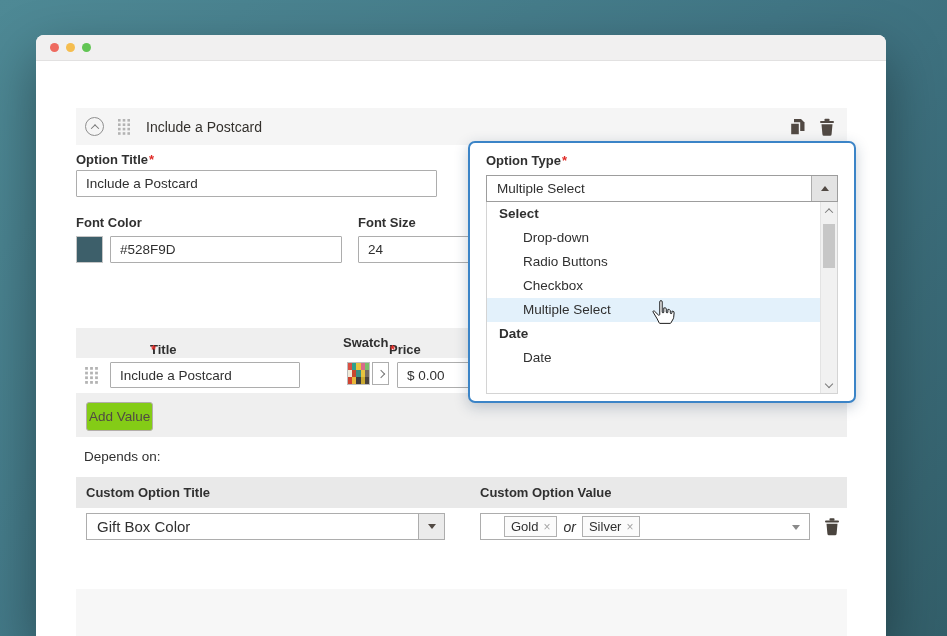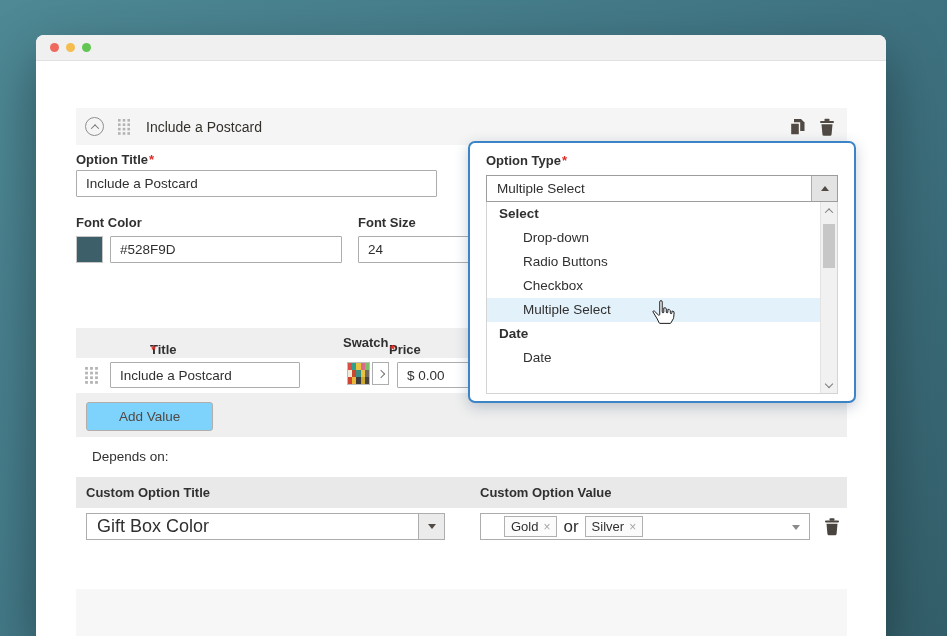--- a/index.html
+++ b/index.html
@@ -50,45 +50,45 @@
   .vals-head span { position:absolute; top:7px; font-size:13px; font-weight:700; }
   .val-row { top:323px; height:35px; background:#fff; }
   .mosaic-btn { position:absolute; left:271px; top:4px; width:23px; height:23px;
                 border:1px solid #bdbdbd; padding:0; cursor:pointer; background:#fff; }
   .mosaic { width:100%; height:100%; display:grid;
             grid-template-columns:repeat(5,1fr); grid-template-rows:repeat(3,1fr); }
   .mosaic i { display:block; }
   .expand-btn { position:absolute; left:296px; top:4px; width:17px; height:23px;
                 border:1px solid #adadad; background:#fff; cursor:pointer;
                 display:flex; align-items:center; justify-content:center; }
-  .gray-btn { background:#7dd3fc; border:1px solid #b3aeab; border-radius:3px;
+  .gray-btn { background:#84cc16; border:1px solid #b3aeab; border-radius:3px;
               font-family:"Liberation Sans", sans-serif; font-size:13.5px; color:#514943;
-              padding:6px 32px; cursor:pointer; }
+              padding:6px 2px; cursor:pointer; }
   .addval-band { top:358px; height:44px; background:#efefef; }
   .adddep-band { top:510px; height:44px; background:#e9e9e9; }
 
   
   .dep-head { top:442px; height:31px; background:#e9e9e9; }
   .dep-head span { position:absolute; top:8px; font-size:13px; font-weight:700; }
   .dep-row { top:473px; height:37px; background:#fff; }
   .select { position:absolute; height:27px; border:1px solid #adadad; background:#fff;
             display:flex; align-items:center; cursor:pointer; }
-  .select .sel-text { font-size:18px; padding-left:10px; color:#303030; flex:1; }
+  .select .sel-text { font-size:15px; padding-left:10px; color:#303030; flex:1; }
   .sel-arrow { width:26px; height:100%; background:#ebebeb; border-left:1px solid #adadad;
                display:flex; align-items:center; justify-content:center; }
   .tri-down { width:0; height:0; border-left:4px solid transparent;
               border-right:4px solid transparent; border-top:5px solid #514943; }
   .tri-up { width:0; height:0; border-left:4px solid transparent;
             border-right:4px solid transparent; border-bottom:5px solid #514943; }
   .multi { position:absolute; height:27px; border:1px solid #adadad; background:#fff;
            display:flex; align-items:center; padding:0 28px 0 5px; gap:6px; }
   .tag { display:inline-flex; align-items:center; gap:5px; border:1px solid #b0b0b0;
          background:#fbfbfb; font-size:13px; padding:2px 6px; color:#303030; }
   .tag .x { color:#a5a5a5; font-size:12px; cursor:pointer; }
-  .joiner { font-size:17px; color:#303030; }
+  .joiner { font-size:14px; color:#303030;font-style:italic; }
   .multi .caret { position:absolute; right:9px; top:11px; }
   .bottom-strip { top:554px; height:47px; background:#f7f7f7; }
 
   
   .panel { position:absolute; left:468px; top:141px; width:388px; height:262px;
            background:#fff; border:2px solid #3b84c7; border-radius:7px;
            box-shadow:0 4px 14px rgba(30,60,90,.25); padding:10px 16px; z-index:5; }
   .panel .plabel { font-size:13px; font-weight:700; }
   .pselect { margin-top:7px; height:27px; border:1px solid #9d9d9d; display:flex;
              align-items:center; cursor:pointer; }
@@ -221,21 +221,21 @@
       </button>
       <button class="expand-btn">
         <span class="chev right"></span>
       </button>
       <input class="txt" style="left: 321px; top: 4px; width: 115px; height: 26px;" value="$ 0.00">
     </div>
     <div class="band addval-band">
       <button class="gray-btn abs" style="left:10px; top:9px;">Add Value</button>
     </div>
 
-    <span class="lbl" style="left:56px; top:414px; font-weight:400; font-size:13.5px;">Depends on:</span>
+    <span class="lbl" style="left:48px; top:414px; font-weight:400; font-size:13.5px;">Depends on:</span>
     <div class="band dep-head">
       <span style="left:10px;">Custom Option Title</span>
       <span style="left:404px;">Custom Option Value</span>
     </div>
     <div class="band dep-row">
       <div class="select" style="left:10px; top:5px; width:359px;">
         <span class="sel-text">Gift Box Color</span>
         <span class="sel-arrow">
           <span class="tri-down"></span>
         </span>

